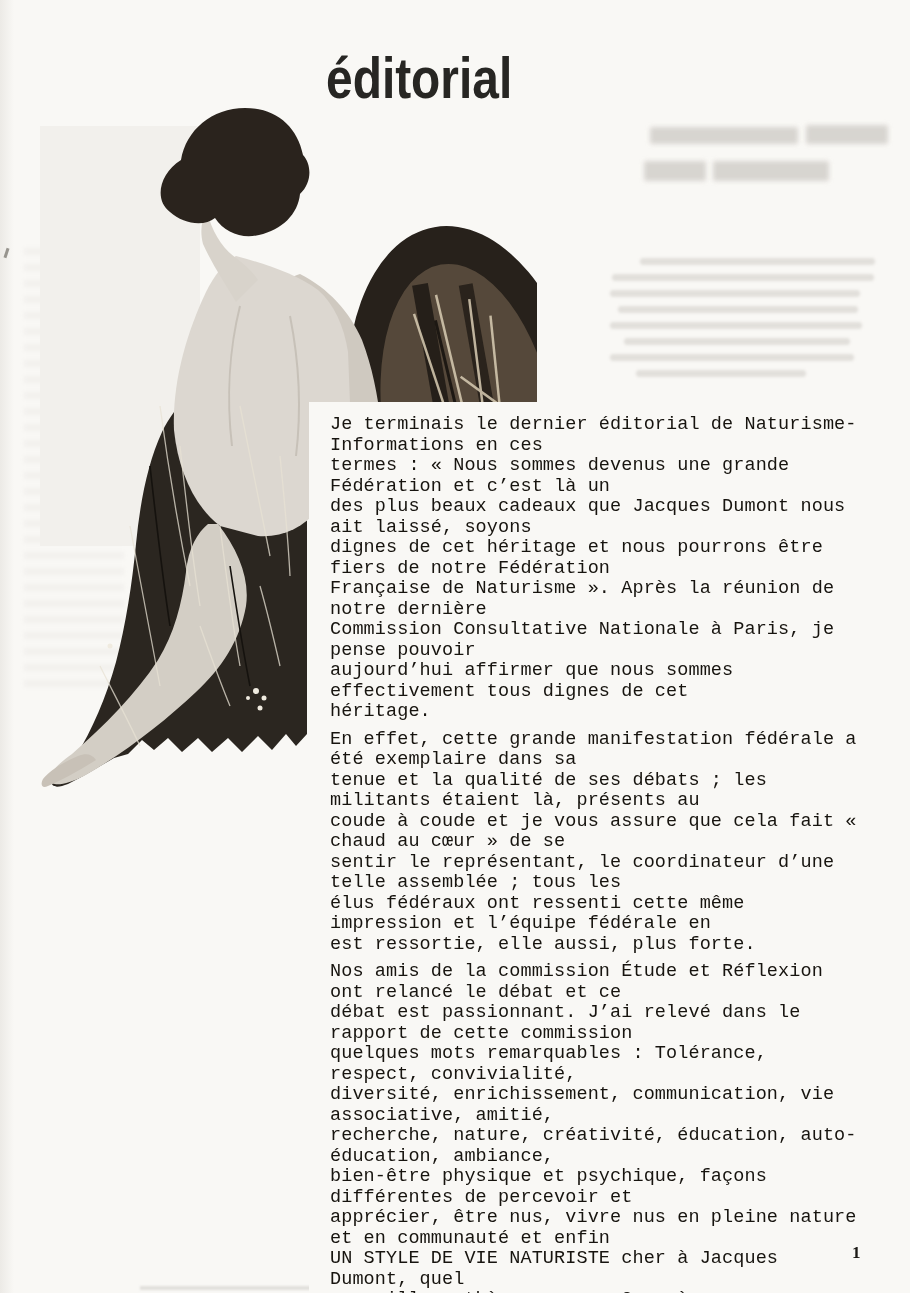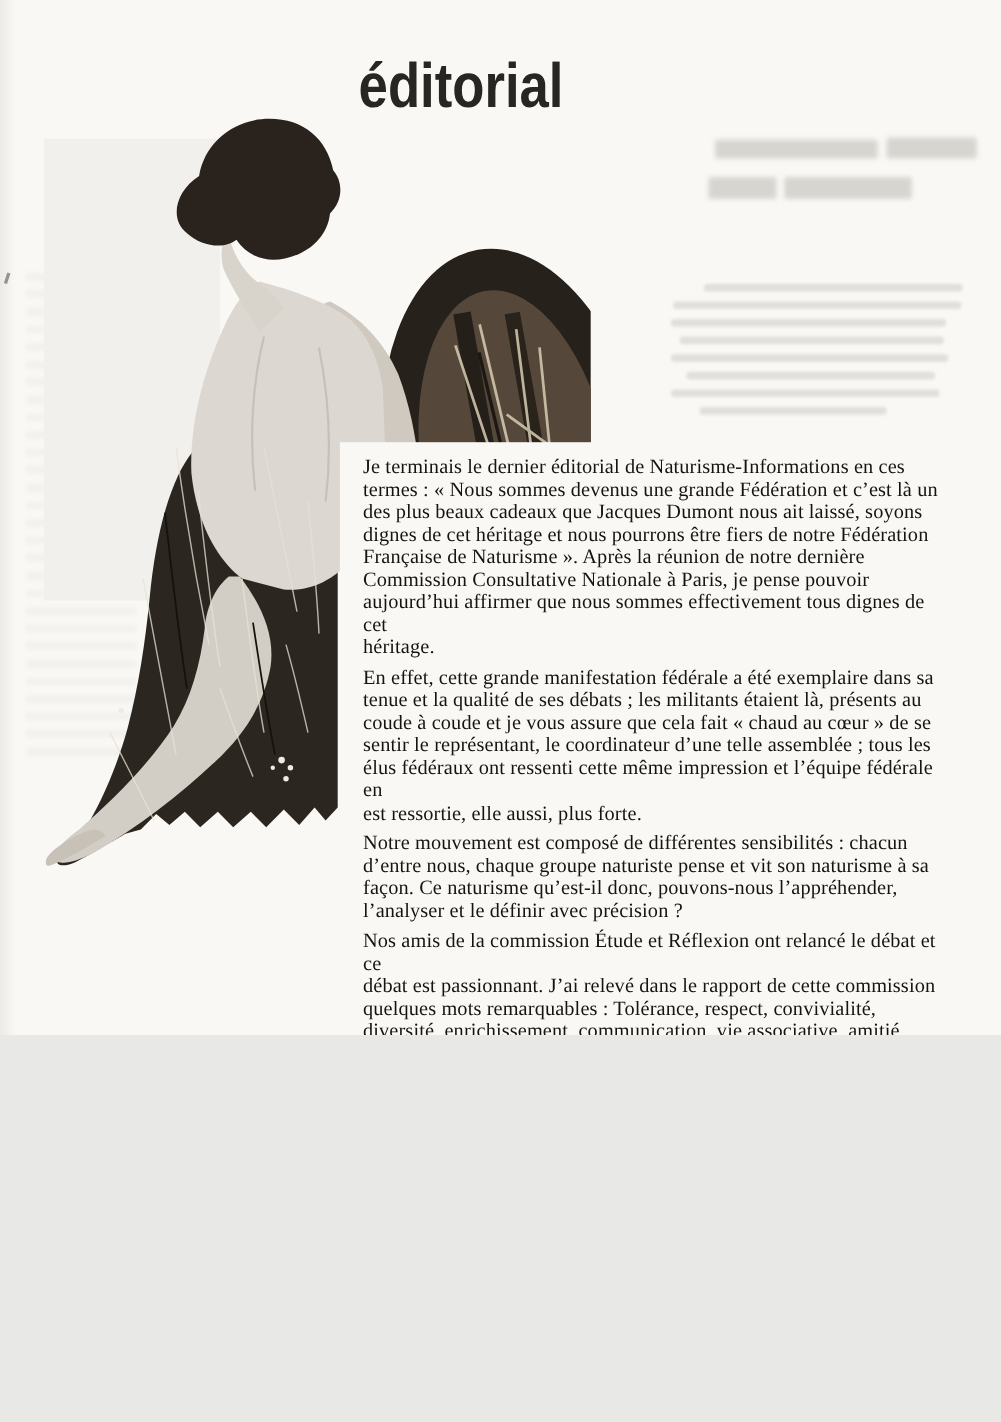--- a/index.html
+++ b/index.html
@@ -1,17 +1,17 @@
 <!DOCTYPE html>
 <html><head>
 <meta charset="utf-8">
 <style>
   html,body{margin:0;padding:0;background:#e8e8e6;}
   .page{
-    position:relative;width:910px;height:941px;overflow:hidden;
+    position:relative;width:910px;height:1293px;overflow:hidden;
     background:#f9f8f5;
     font-family:"Liberation Serif",serif;color:#17140f;
   }
   .page::before{ 
     content:"";position:absolute;left:0;top:0;width:14px;height:100%;
     background:linear-gradient(90deg,#eceae6,rgba(249,248,245,0));pointer-events:none;
   }
   .title{
     position:absolute;left:326px;top:50px;margin:0;
     font-family:"Liberation Sans",sans-serif;font-weight:bold;
@@ -19,21 +19,21 @@
     transform:scaleX(.84);transform-origin:left top;white-space:pre;
   }
   .photo{position:absolute;left:40px;top:106px;width:497px;height:690px;}
   .photo svg{display:block;}
   .textcol{
     position:absolute;left:309px;top:402px;width:564px;box-sizing:border-box;
     background:#f9f8f5;padding:13px 8px 26px 21px;
   }
   .para{
     margin:0 0 7px 0;font-size:18.5px;line-height:20.5px;letter-spacing:.1px;
-    white-space:pre-line;color:#17140f;
+    white-space:pre-line;color:#17140f;font-family:Liberation Mono, monospace;
   }
   .sig{margin-top:3px;text-align:right;font-size:19px;line-height:24px;white-space:pre;}
   .sig-role{font-style:italic;padding-right:36px;}
   .pagenum{position:absolute;left:852px;top:1243px;font-size:17px;font-weight:bold;color:#1c1a16;}
   
   .ghost{position:absolute;background:#d2cfca;filter:blur(2.5px);border-radius:2px;opacity:.85;}
   .ghost.row{background:#c6c2bc;filter:blur(1.6px);opacity:.45;height:7px;border-radius:3px;}
   .ghost-col-left{
     position:absolute;left:24px;top:248px;width:100px;height:440px;opacity:.5;
     background:repeating-linear-gradient(180deg,rgba(150,145,138,.14) 0 7px,rgba(0,0,0,0) 7px 16px);
@@ -156,24 +156,20 @@
 Française de Naturisme ». Après la réunion de notre dernière
 Commission Consultative Nationale à Paris, je pense pouvoir
 aujourd’hui affirmer que nous sommes effectivement tous dignes de cet
 héritage.</p>
     <p class="para">En effet, cette grande manifestation fédérale a été exemplaire dans sa
 tenue et la qualité de ses débats ; les militants étaient là, présents au
 coude à coude et je vous assure que cela fait « chaud au cœur » de se
 sentir le représentant, le coordinateur d’une telle assemblée ; tous les
 élus fédéraux ont ressenti cette même impression et l’équipe fédérale en
 est ressortie, elle aussi, plus forte.</p>
-    <p class="para">Notre mouvement est composé de différentes sensibilités : chacun
-d’entre nous, chaque groupe naturiste pense et vit son naturisme à sa
-façon. Ce naturisme qu’est-il donc, pouvons-nous l’appréhender,
-l’analyser et le définir avec précision ?</p>
     <p class="para">Nos amis de la commission Étude et Réflexion ont relancé le débat et ce
 débat est passionnant. J’ai relevé dans le rapport de cette commission
 quelques mots remarquables : Tolérance, respect, convivialité,
 diversité, enrichissement, communication, vie associative, amitié,
 recherche, nature, créativité, éducation, auto-éducation, ambiance,
 bien-être physique et psychique, façons différentes de percevoir et
 apprécier, être nus, vivre nus en pleine nature et en communauté et enfin
 UN STYLE DE VIE NATURISTE cher à Jacques Dumont, quel
 merveilleux thème pour un Congrès, ne croyez-vous pas ?</p>
     <div class="sig">

